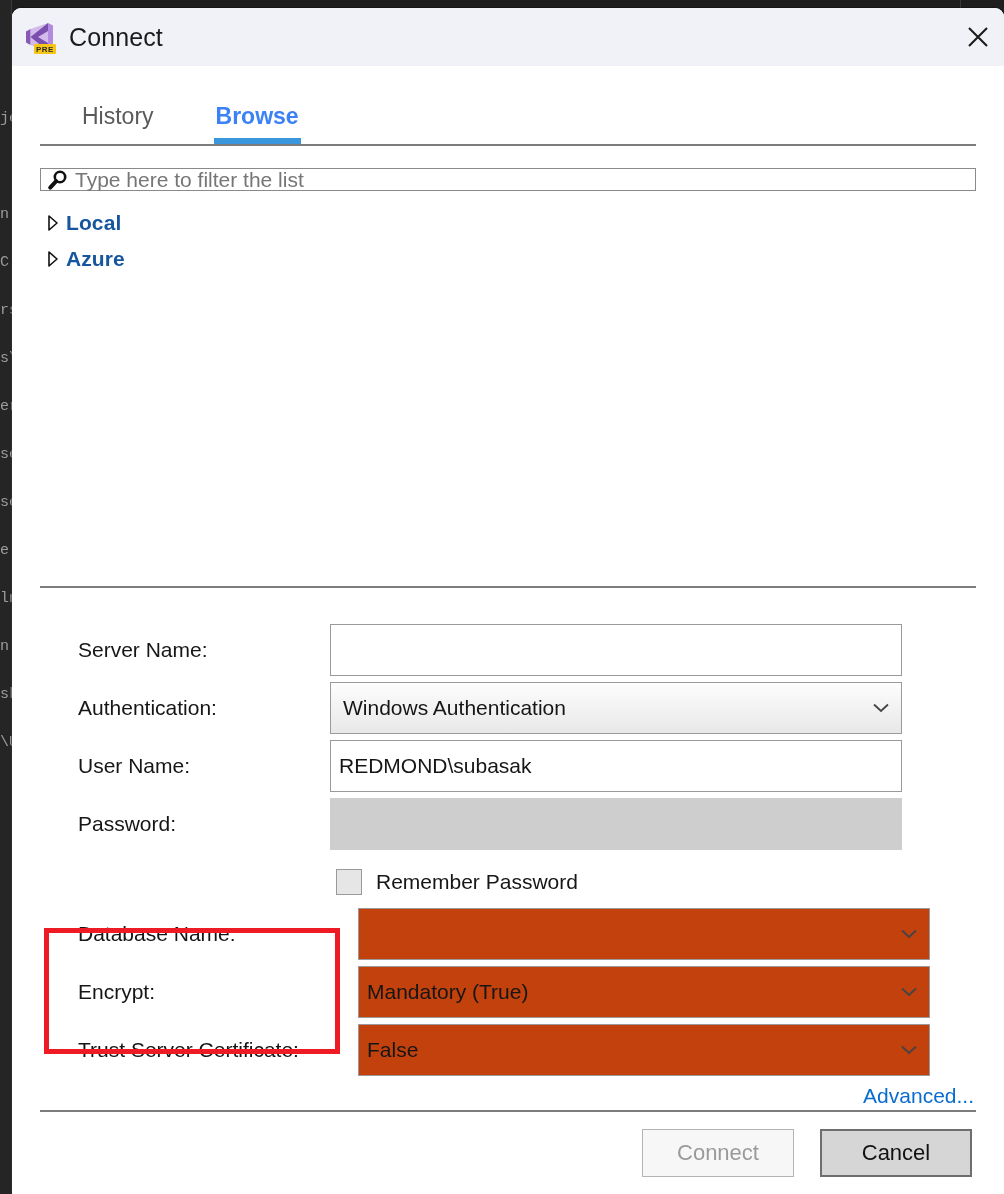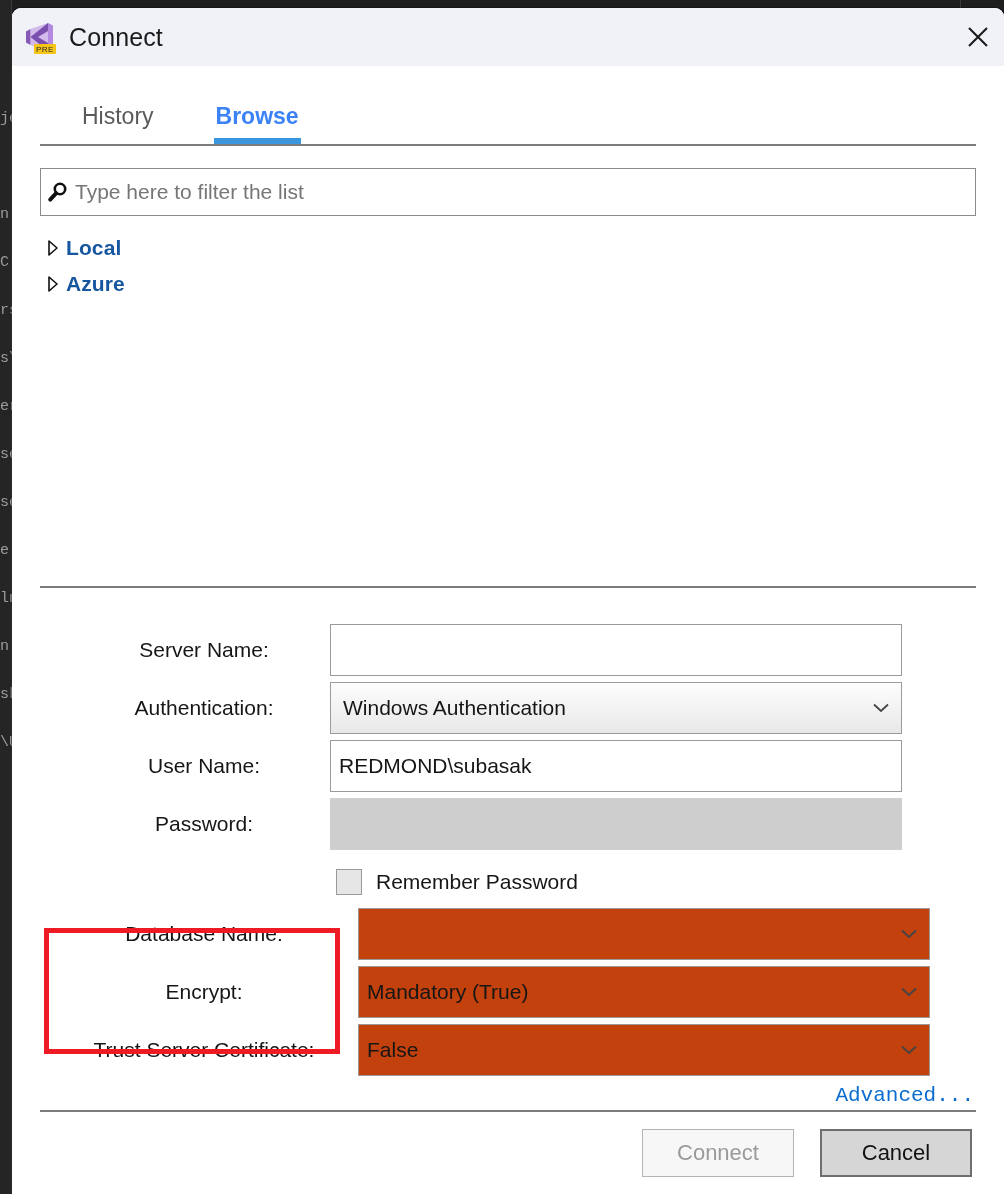--- a/index.html
+++ b/index.html
@@ -97,21 +97,21 @@
     position: relative;
     flex: 0 0 32px;
   }
   .pre-badge {
     position: absolute;
     left: 10px;
     bottom: -1px;
     background: #f5c518;
     color: #2b2b2b;
     font-size: 8px;
-    font-weight: normal;
+    font-weight: bold;
     letter-spacing: 0.4px;
     padding: 1px 2px 0 2px;
     line-height: 9px;
     border-radius: 1px;
   }
   .title-text {
     font-size: 25px;
     color: #1b1b1b;
     margin-left: 13px;
     font-weight: normal;
@@ -171,21 +171,21 @@
   }
   .tabs-divider {
     height: 2px;
     background: #7c7c7c;
     margin: 0 0 0 0;
   }
 
   
   .search-wrap {
     margin-top: 22px;
-    height: 48px;
+    height: 23px;
     border: 1px solid #8a8a8a;
     display: flex;
     align-items: center;
     background: #fff;
     box-sizing: border-box;
   }
   .search-icon {
     width: 34px;
     display: flex;
     align-items: center;
@@ -248,21 +248,20 @@
     height: 48px;
     margin-bottom: 10px;
   }
   .form-label {
     width: 290px;
     flex: 0 0 290px;
     font-size: 21px;
     color: #161616;
     padding-left: 38px;
     box-sizing: border-box;
-    text-align: center;
   }
   .field {
     width: 572px;
     flex: 0 0 572px;
     height: 52px;
     box-sizing: border-box;
     border: 1px solid #9a9a9a;
     background: #ffffff;
     display: flex;
     align-items: center;
@@ -319,21 +318,20 @@
   .advanced-row {
     display: flex;
     justify-content: flex-end;
     margin-top: 8px;
     padding-right: 2px;
   }
   .advanced-link {
     font-size: 21px;
     color: #0a6cce;
     cursor: pointer;
-    font-family: Liberation Mono, monospace;
   }
 
   
   .red-box {
     position: absolute;
     left: 44px;
     top: 928px;
     width: 296px;
     height: 126px;
     border: 5px solid #ee1b24;

